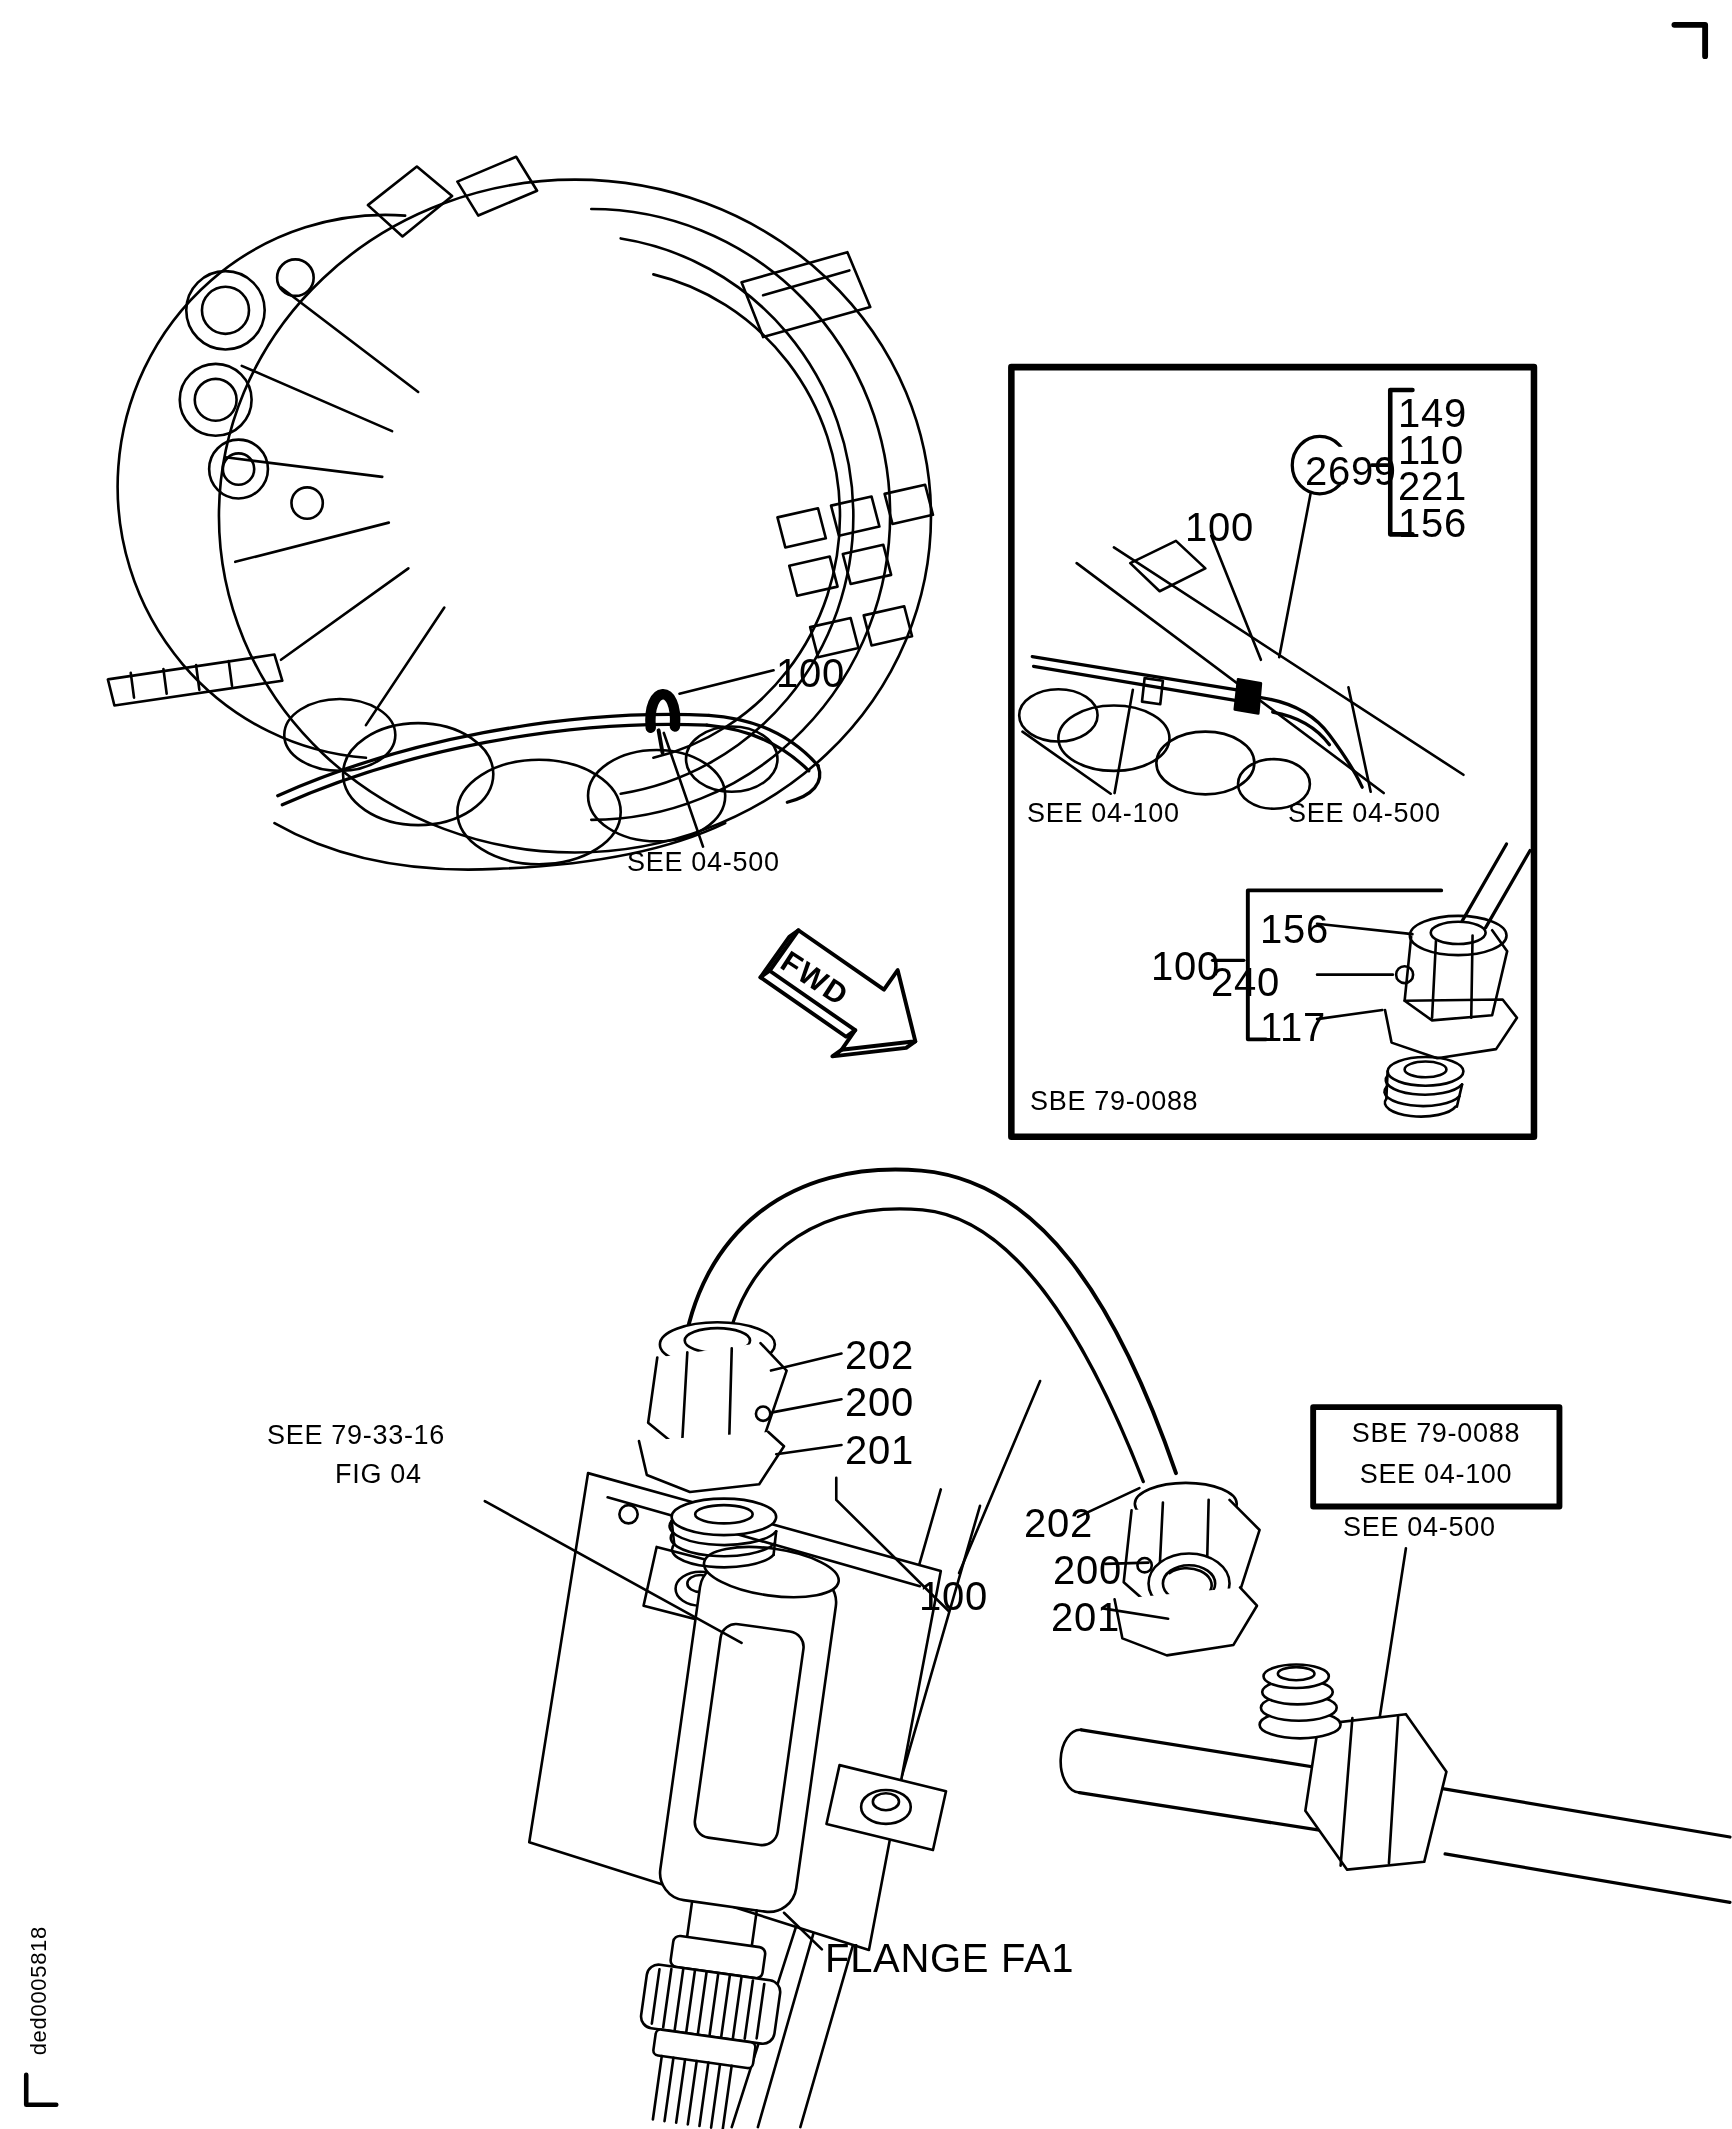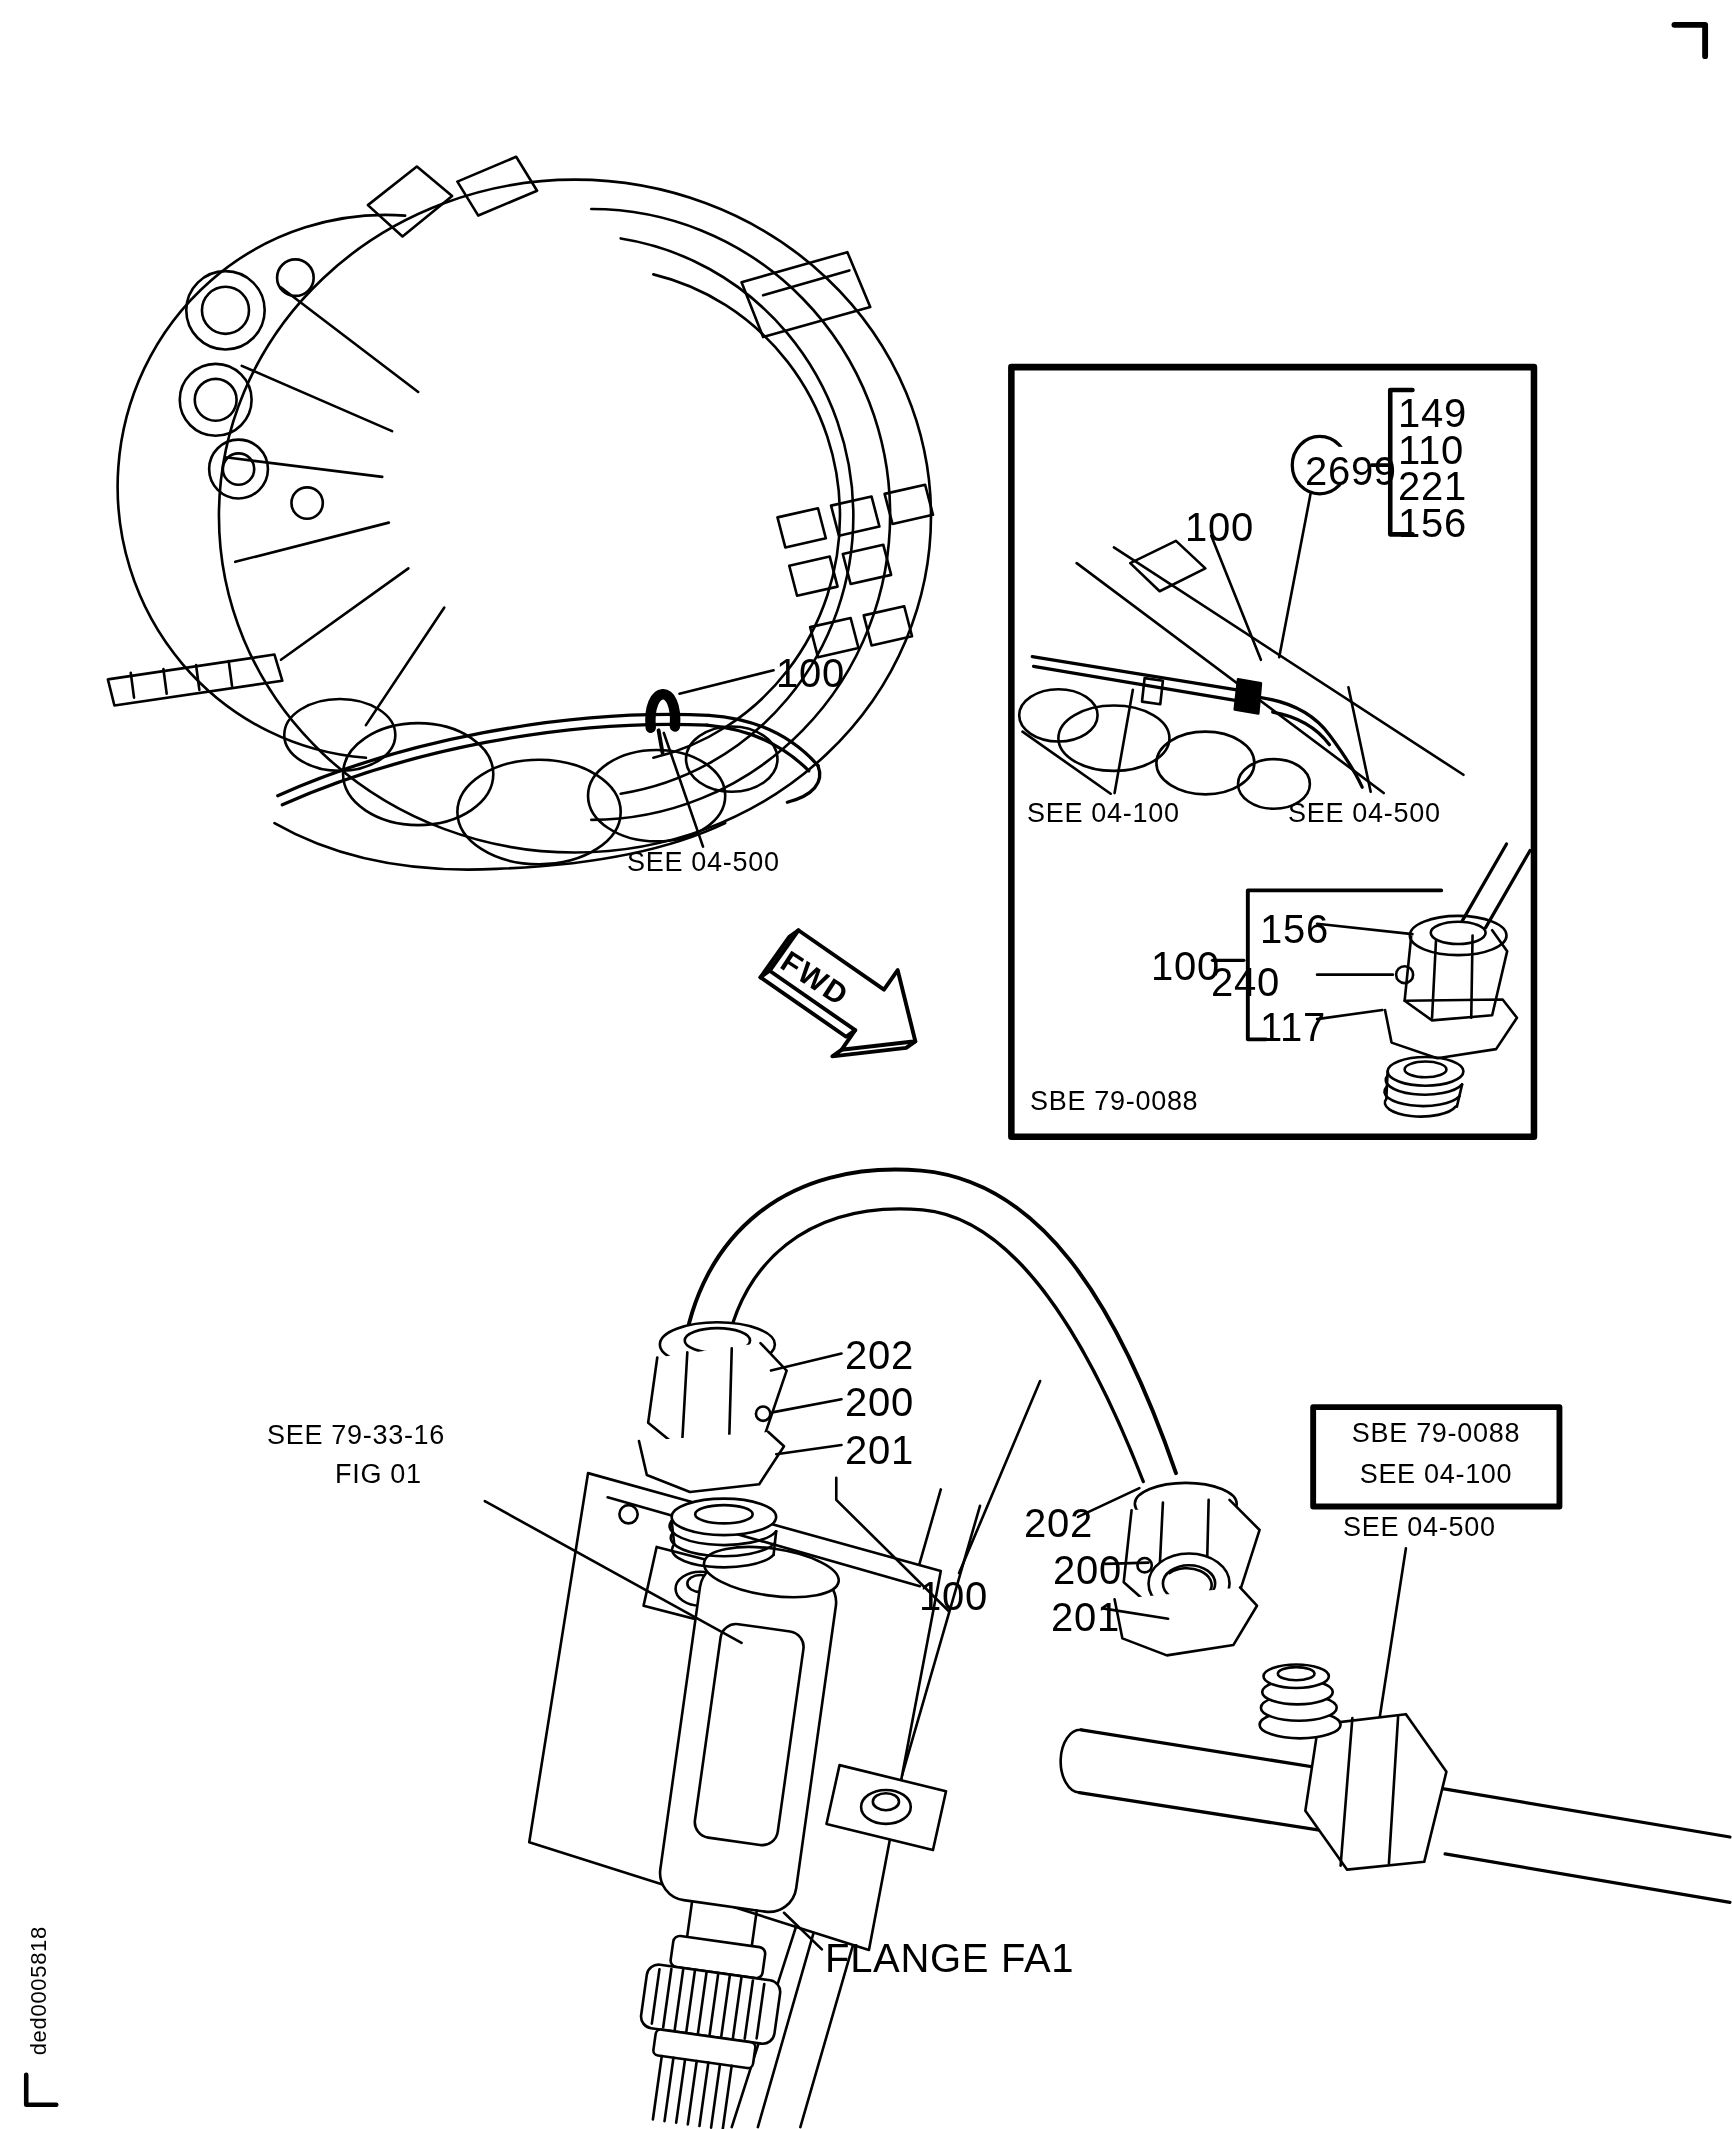--- a/index.html
+++ b/index.html
@@ -283,21 +283,21 @@
   <div class="lbl" style="left:845px;top:1335px">202</div>
   <div class="lbl" style="left:845px;top:1382px">200</div>
   <div class="lbl" style="left:845px;top:1430px">201</div>
   <div class="lbl" style="left:919px;top:1576px">100</div>
 
   <div class="lbl" style="left:1024px;top:1503px">202</div>
   <div class="lbl" style="left:1053px;top:1550px">200</div>
   <div class="lbl" style="left:1051px;top:1597px">201</div>
 
   <div class="lbl s48" style="left:267px;top:1422px">SEE 79-33-16</div>
-  <div class="lbl s48" style="left:335px;top:1461px">FIG 01</div>
+  <div class="lbl s48" style="left:335px;top:1461px">FIG 04</div>
   <div class="lbl s48 ctr" style="left:1313px;top:1420px;width:246px">SBE 79-0088</div>
   <div class="lbl s48 ctr" style="left:1313px;top:1461px;width:246px">SEE 04-100</div>
   <div class="lbl s48" style="left:1343px;top:1514px">SEE 04-500</div>
   <div class="lbl" style="left:825px;top:1938px">FLANGE FA1</div>
 
   <div class="vtext" style="left:26px;top:1926px;height:157px">
     <span>ded0005818</span>
   </div>
 
 </div>

